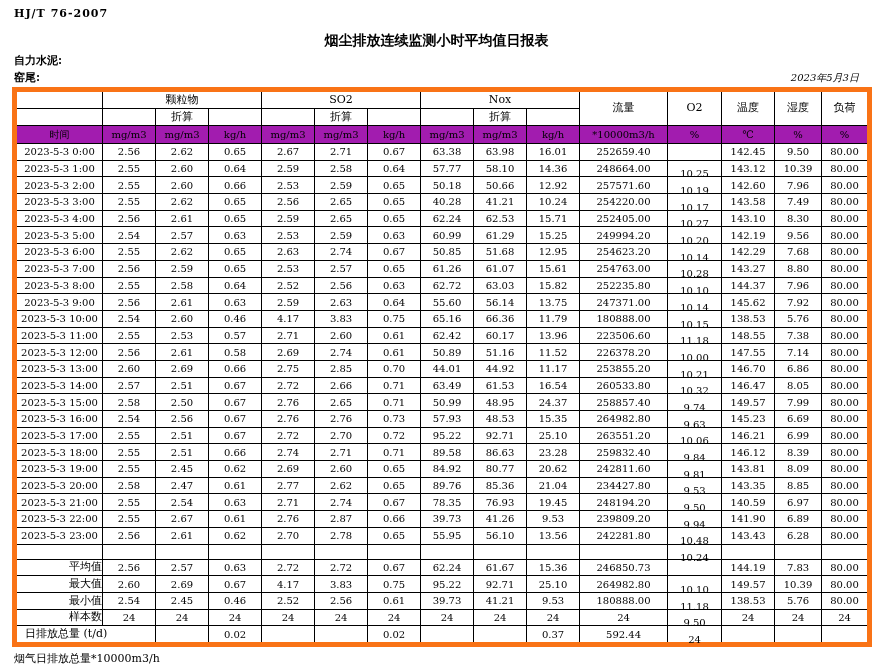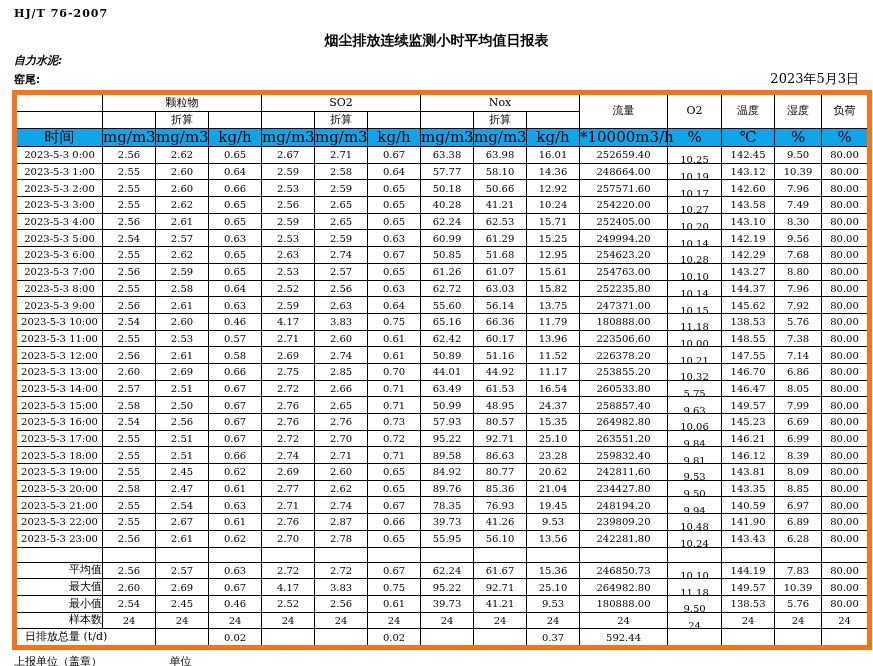--- a/index.html
+++ b/index.html
@@ -3,40 +3,40 @@
 <meta charset="utf-8">
 <style>
   html,body{margin:0;padding:0;}
   body{
     width:873px;height:666px;background:#ffffff;color:#000;
     font-family:"DejaVu Serif","Liberation Serif",serif;
     font-size:11px; overflow:hidden; position:relative;
   }
   .std{margin:7px 0 0 14px;font-weight:bold;font-size:11px;letter-spacing:1px;}
   .title{text-align:center;font-weight:bold;font-size:14px;margin-top:12px;}
-  .company{margin:3px 0 0 14px;font-weight:bold;font-style:italic;}
+  .company{margin:3px 0 0 14px;font-weight:bold;}
   .siterow{display:flex;justify-content:space-between;align-items:center;margin:2px 14px 2px 14px;}
   .site{font-weight:bold;}
-  .date{font-size:13px;}
+  .date{font-size:10px;font-style:italic;}
   table{
     border-collapse:collapse;table-layout:fixed;
     margin-left:12px;width:855px;
     border:5px solid #f97316;
   }
   th,td{
     border:1px solid #000;padding:0;text-align:center;vertical-align:middle;
     font-weight:normal;font-size:10px;line-height:1.1;
     overflow:visible;white-space:nowrap;
   }
   thead th{height:16px;font-size:11px;}
-  thead tr.units th{height:17px;background:#0ea5e9;font-size:15px;}
+  thead tr.units th{height:17px;background:#a21caf;font-size:10px;}
   tbody td{height:15.7px;}
   td.time{font-size:10px;text-align:center;}
   td.label{font-size:11px;text-align:right;}
-  td.o2cell{position:relative;top:5px;margin-top:48px;}
+  td.o2cell{position:relative;top:22px;margin-top:48px;}
   tr.sep td{height:14px;}
   td.daily-label{text-align:left;padding-left:8px;font-size:11px;}
   .footer{margin-left:14px;margin-top:4px;line-height:15px;font-size:11px;}
   .footer .l2 span.w{display:inline-block;width:152px;}
 </style>
 </head>
 <body>
 
 <div class="std">HJ/T 76-2007</div>
 <div class="title">烟尘排放连续监测小时平均值日报表</div>
@@ -350,21 +350,21 @@
         <td>2.57</td>
         <td>2.51</td>
         <td>0.67</td>
         <td>2.72</td>
         <td>2.66</td>
         <td>0.71</td>
         <td>63.49</td>
         <td>61.53</td>
         <td>16.54</td>
         <td>260533.80</td>
-        <td class="o2cell">5.75</td>
+        <td class="o2cell">9.74</td>
         <td>146.47</td>
         <td>8.05</td>
         <td>80.00</td>
       </tr>
       <tr>
         <td class="time">2023-5-3 15:00</td>
         <td>2.58</td>
         <td>2.50</td>
         <td>0.67</td>
         <td>2.76</td>
@@ -381,21 +381,21 @@
       </tr>
       <tr>
         <td class="time">2023-5-3 16:00</td>
         <td>2.54</td>
         <td>2.56</td>
         <td>0.67</td>
         <td>2.76</td>
         <td>2.76</td>
         <td>0.73</td>
         <td>57.93</td>
-        <td>80.57</td>
+        <td>48.53</td>
         <td>15.35</td>
         <td>264982.80</td>
         <td class="o2cell">10.06</td>
         <td>145.23</td>
         <td>6.69</td>
         <td>80.00</td>
       </tr>
       <tr>
         <td class="time">2023-5-3 17:00</td>
         <td>2.55</td>
@@ -613,17 +613,18 @@
         <td>592.44</td>
         <td class="o2cell"></td>
         <td></td>
         <td></td>
         <td></td>
       </tr>
     </tbody>
 </table>
 
 <div class="footer">
+  <div class="l1">烟气日排放总量*10000m3/h</div>
   <div class="l2">
     <span class="w">上报单位（盖章）</span>
     <span>单位</span>
   </div>
 </div>
 
 </body></html>

